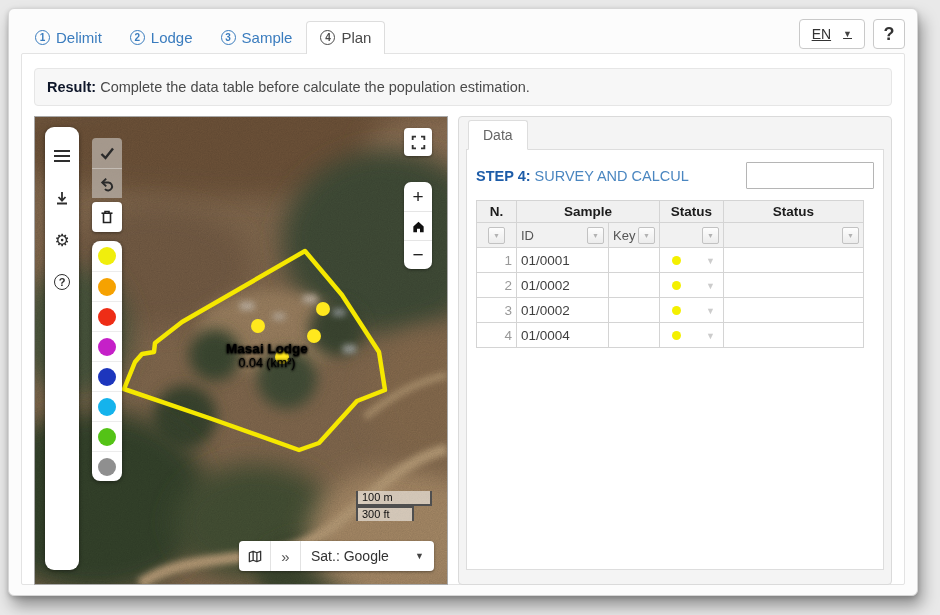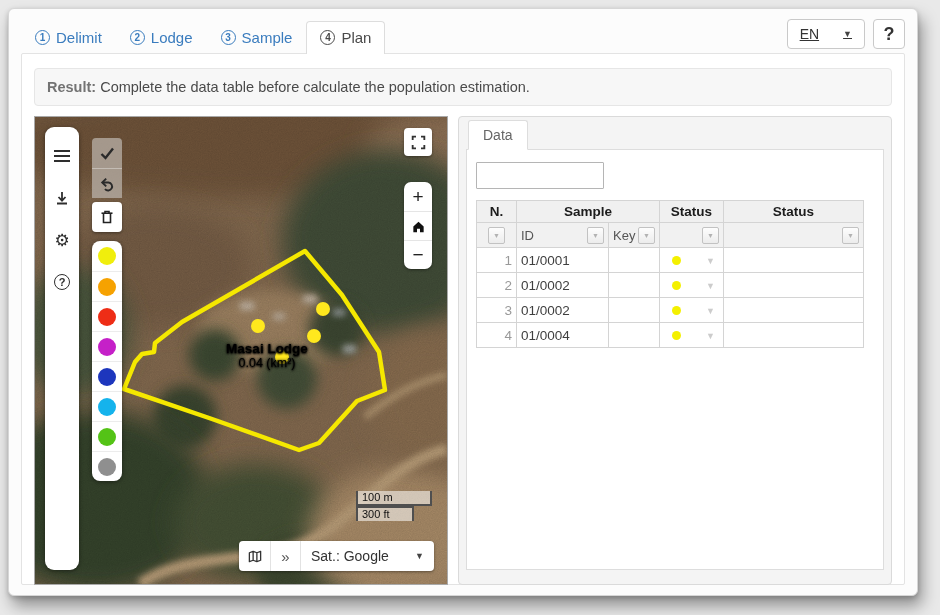--- a/index.html
+++ b/index.html
@@ -32,34 +32,34 @@
     display: inline-flex; align-items: center; justify-content: center;
     width: 15px; height: 15px; border: 1px solid currentColor; border-radius: 50%;
     font-size: 10px; font-weight: bold; flex: 0 0 auto;
   }
   .tabbar .right { margin-left: auto; display: flex; gap: 8px; align-items: center; margin-bottom: 4px; }
   .btn-lang, .btn-help {
     background: #fff; border: 1px solid #c9c9c9; border-radius: 4px;
     height: 30px; display: inline-flex; align-items: center; justify-content: center;
     font-size: 14px; color: #333; cursor: pointer;
   }
-  .btn-lang { padding: 0 12px; gap: 24px; text-decoration: underline; }
+  .btn-lang { padding: 0 12px; gap: 12px; text-decoration: underline; }
   .btn-lang .caret { font-size: 9px; color: #444; }
   .btn-help { width: 32px; font-size: 18px; font-weight: bold; }
   
   .content {
     position: absolute; left: 12px; right: 12px; top: 44px; bottom: 10px;
     background: #fff; border: 1px solid #e3e3e3; border-radius: 2px;
     padding: 14px 12px;
   }
   .alert {
     background: #f7f7f7; border: 1px solid #e6e6e6; border-radius: 4px;
     padding: 10px 12px; font-size: 14.5px; color: #4a4a4a; margin-bottom: 10px;
   }
-  .alert b { color: #737373; margin-right: 4px; }
+  .alert b { color: #0f172a; margin-right: 4px; }
   .main { display: flex; gap: 10px; height: 469px; }
   
   .map {
     width: 414px; height: 469px; border: 1px solid #a9a9a9;
     position: relative; overflow: hidden; background: #8a6f53; flex: 0 0 auto;
   }
   .map svg.terrain { position: absolute; left: 0; top: 0; }
   .coordbar {
     position: absolute; left: 50%; transform: translateX(-56%); top: 1px;
     background: rgba(255,255,255,.55); color: #222; font-size: 10px;
@@ -372,20 +372,24 @@
             <span>Sat.: Google</span>
             <span class="caret">▼</span>
           </div>
         </div>
       </div>
 
       <div class="panel">
         <div class="panel-tab">Data</div>
         <div class="panel-content">
           <div class="steprow">
+            <div class="steptext">
+              <b>STEP 4:</b>
+              <span class="rest">SURVEY AND CALCUL</span>
+            </div>
             <input class="stepinput" value="" style="">
           </div>
 
           <table class="data">
             <colgroup>
               <col style="width:40px">
                 <col style="width:92px">
                 <col style="width:51px">
                 <col style="width:64px">
                 <col>

